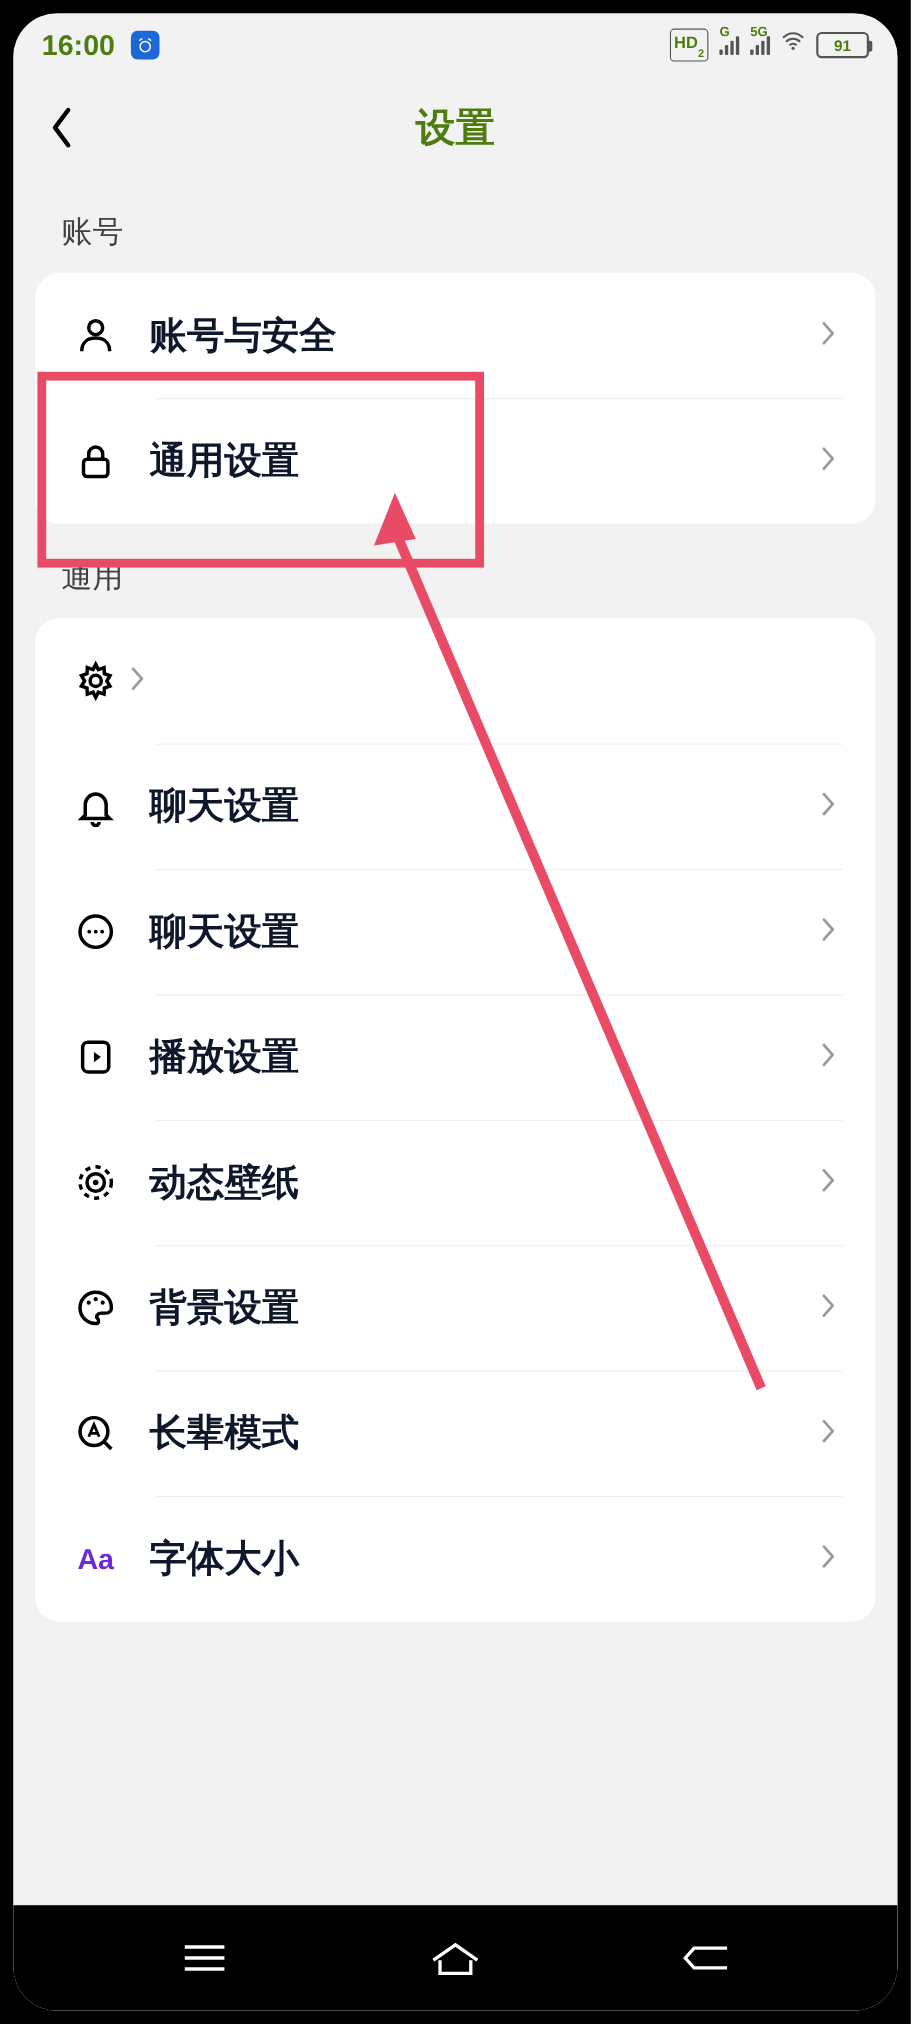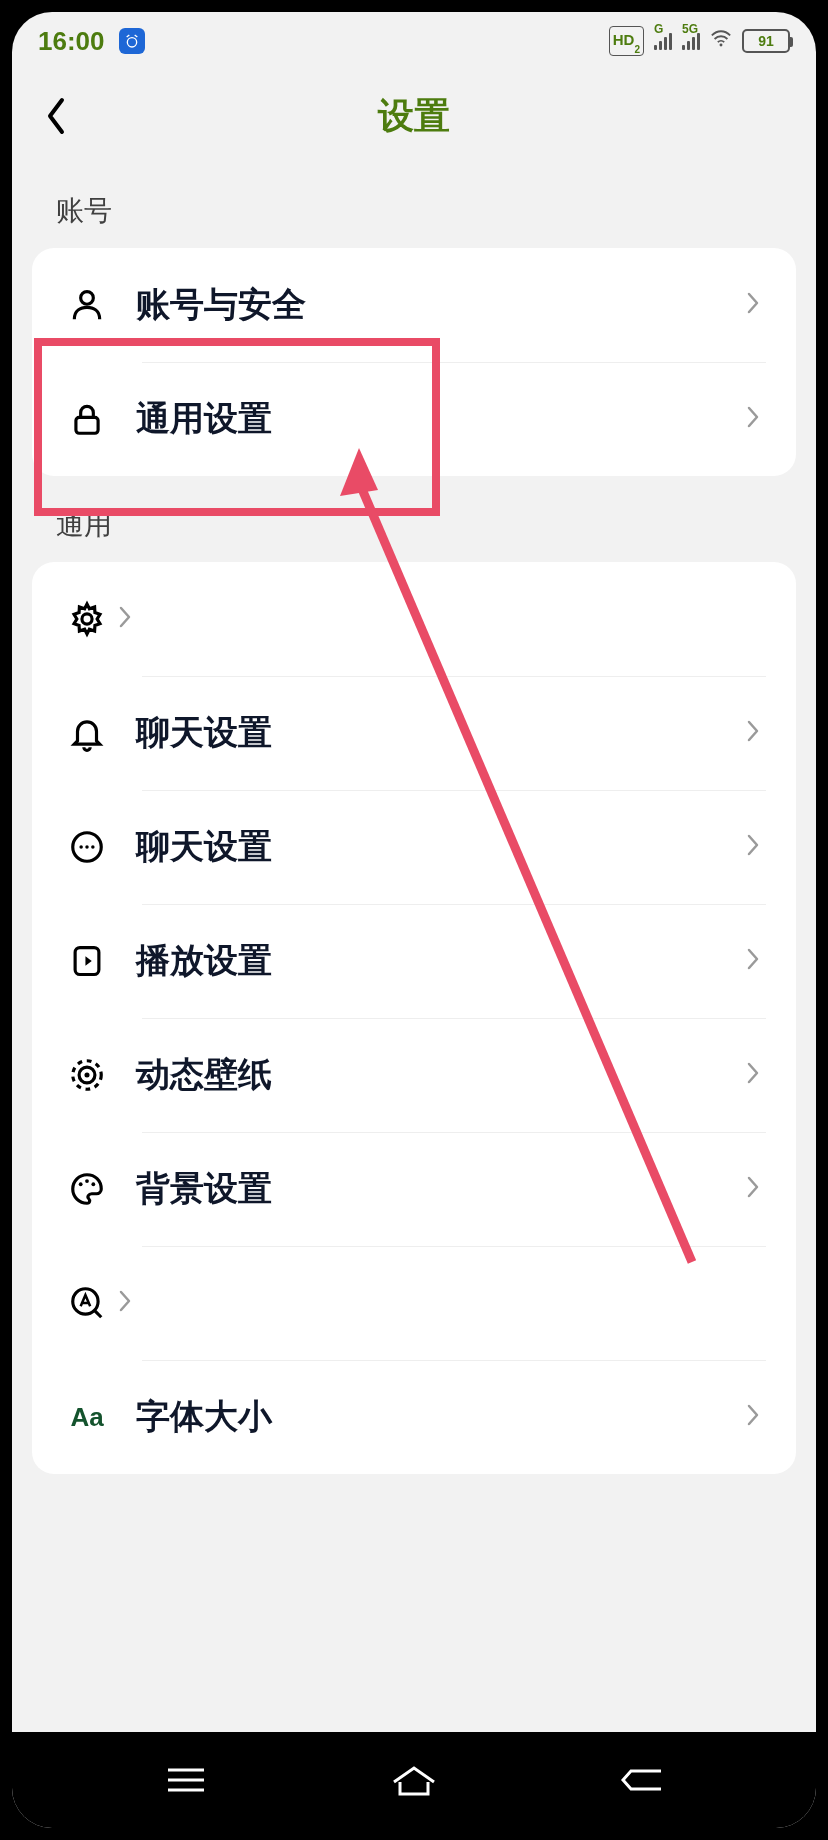--- a/index.html
+++ b/index.html
@@ -308,26 +308,27 @@
           </svg></span>
     </div>
     <div class="row">
       <span class="icon-slot">
         <svg viewBox="0 0 24 24">
             <circle cx="11" cy="11" r="8"></circle>
             <path d="M17 17 L21 21"></path>
             <path d="M8 14 L11 7 L14 14 M9 12 H13" stroke-width="1.6"></path>
           </svg>
       </span>
-      <span class="chev"><svg viewBox="0 0 14 24">
-            <path d="M3 3 L11 12 L3 21" stroke="#9a9a9a" stroke-width="2.5" fill="none" stroke-linecap="round" stroke-linejoin="round"></path>
-          </svg></span>
-    </div>
-    <div class="row">
-      <span class="icon-slot" style="font-size:26px;font-weight:700;color:#14532d;">
+      <span class="label">长辈模式</span>
+      <span class="chev"><svg viewBox="0 0 14 24">
+            <path d="M3 3 L11 12 L3 21" stroke="#9a9a9a" stroke-width="2.5" fill="none" stroke-linecap="round" stroke-linejoin="round"></path>
+          </svg></span>
+    </div>
+    <div class="row">
+      <span class="icon-slot" style="font-size:26px;font-weight:700;color:#6d28d9;">
         <span>Aa</span>
       </span>
       <span class="label">字体大小</span>
       <span class="chev"><svg viewBox="0 0 14 24">
             <path d="M3 3 L11 12 L3 21" stroke="#9a9a9a" stroke-width="2.5" fill="none" stroke-linecap="round" stroke-linejoin="round"></path>
           </svg></span>
     </div>
   </div>
 
   <div class="annotation-box" style="left:22px; top:326px; width:406px; height:178px;"></div>

